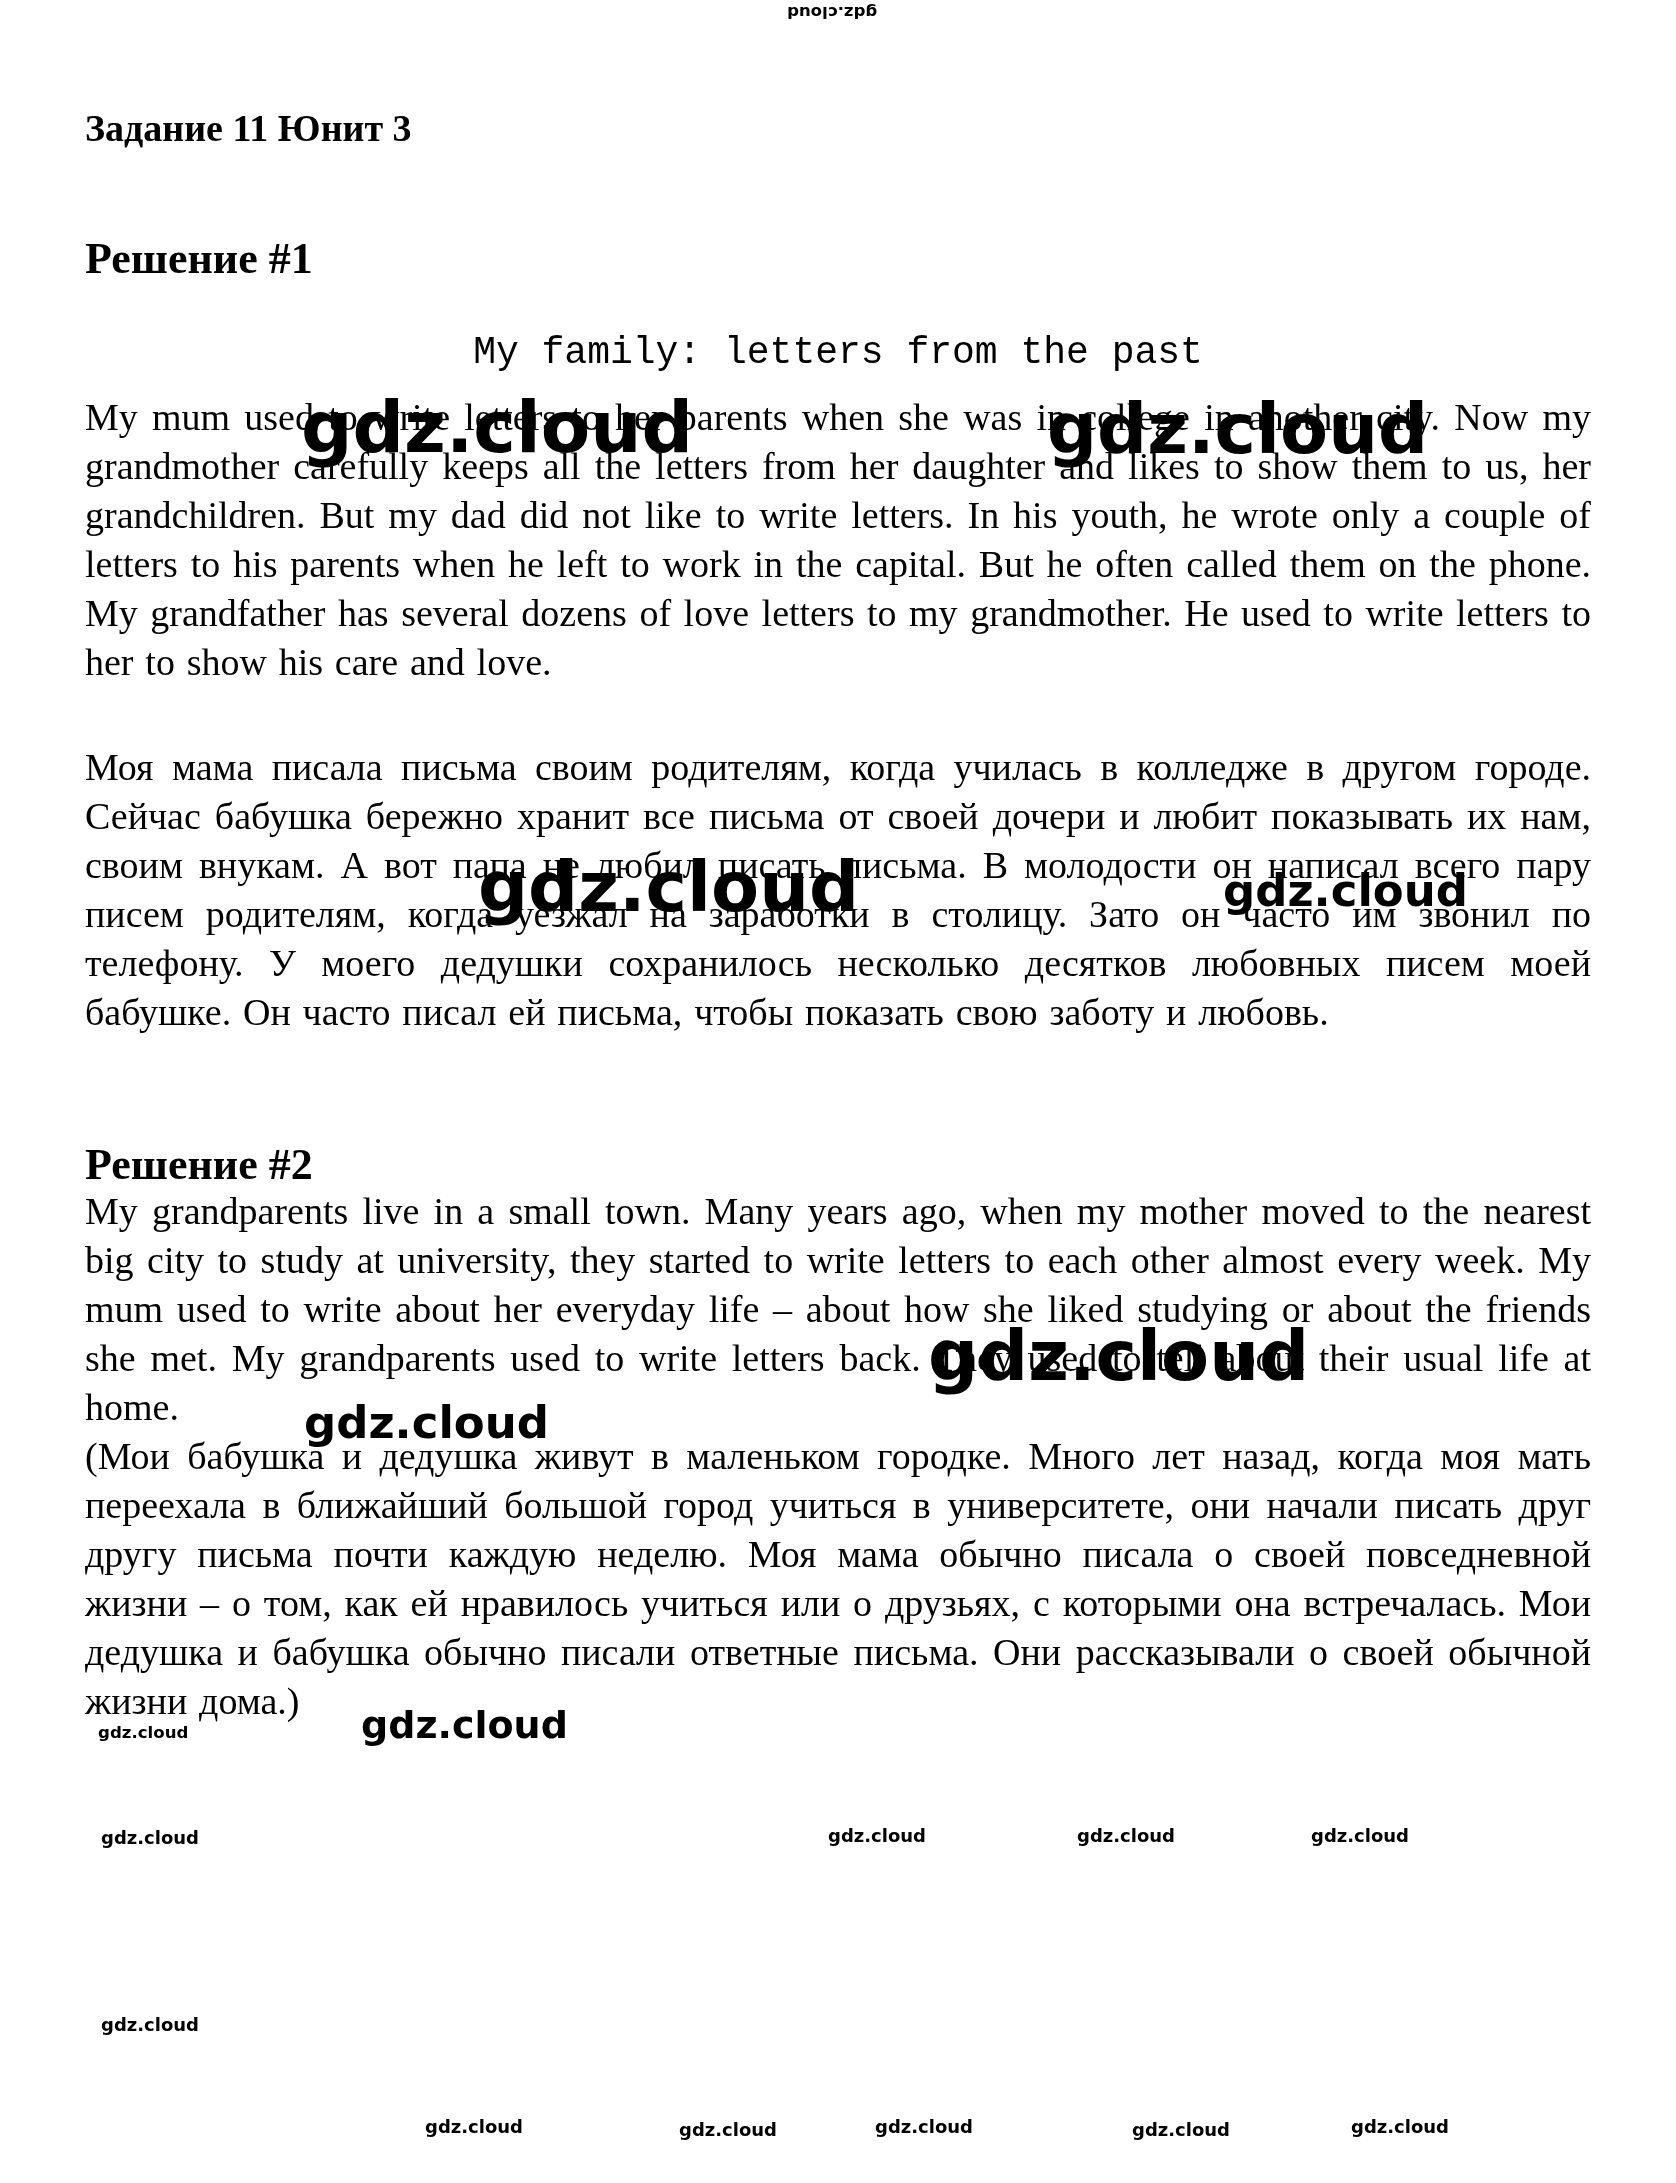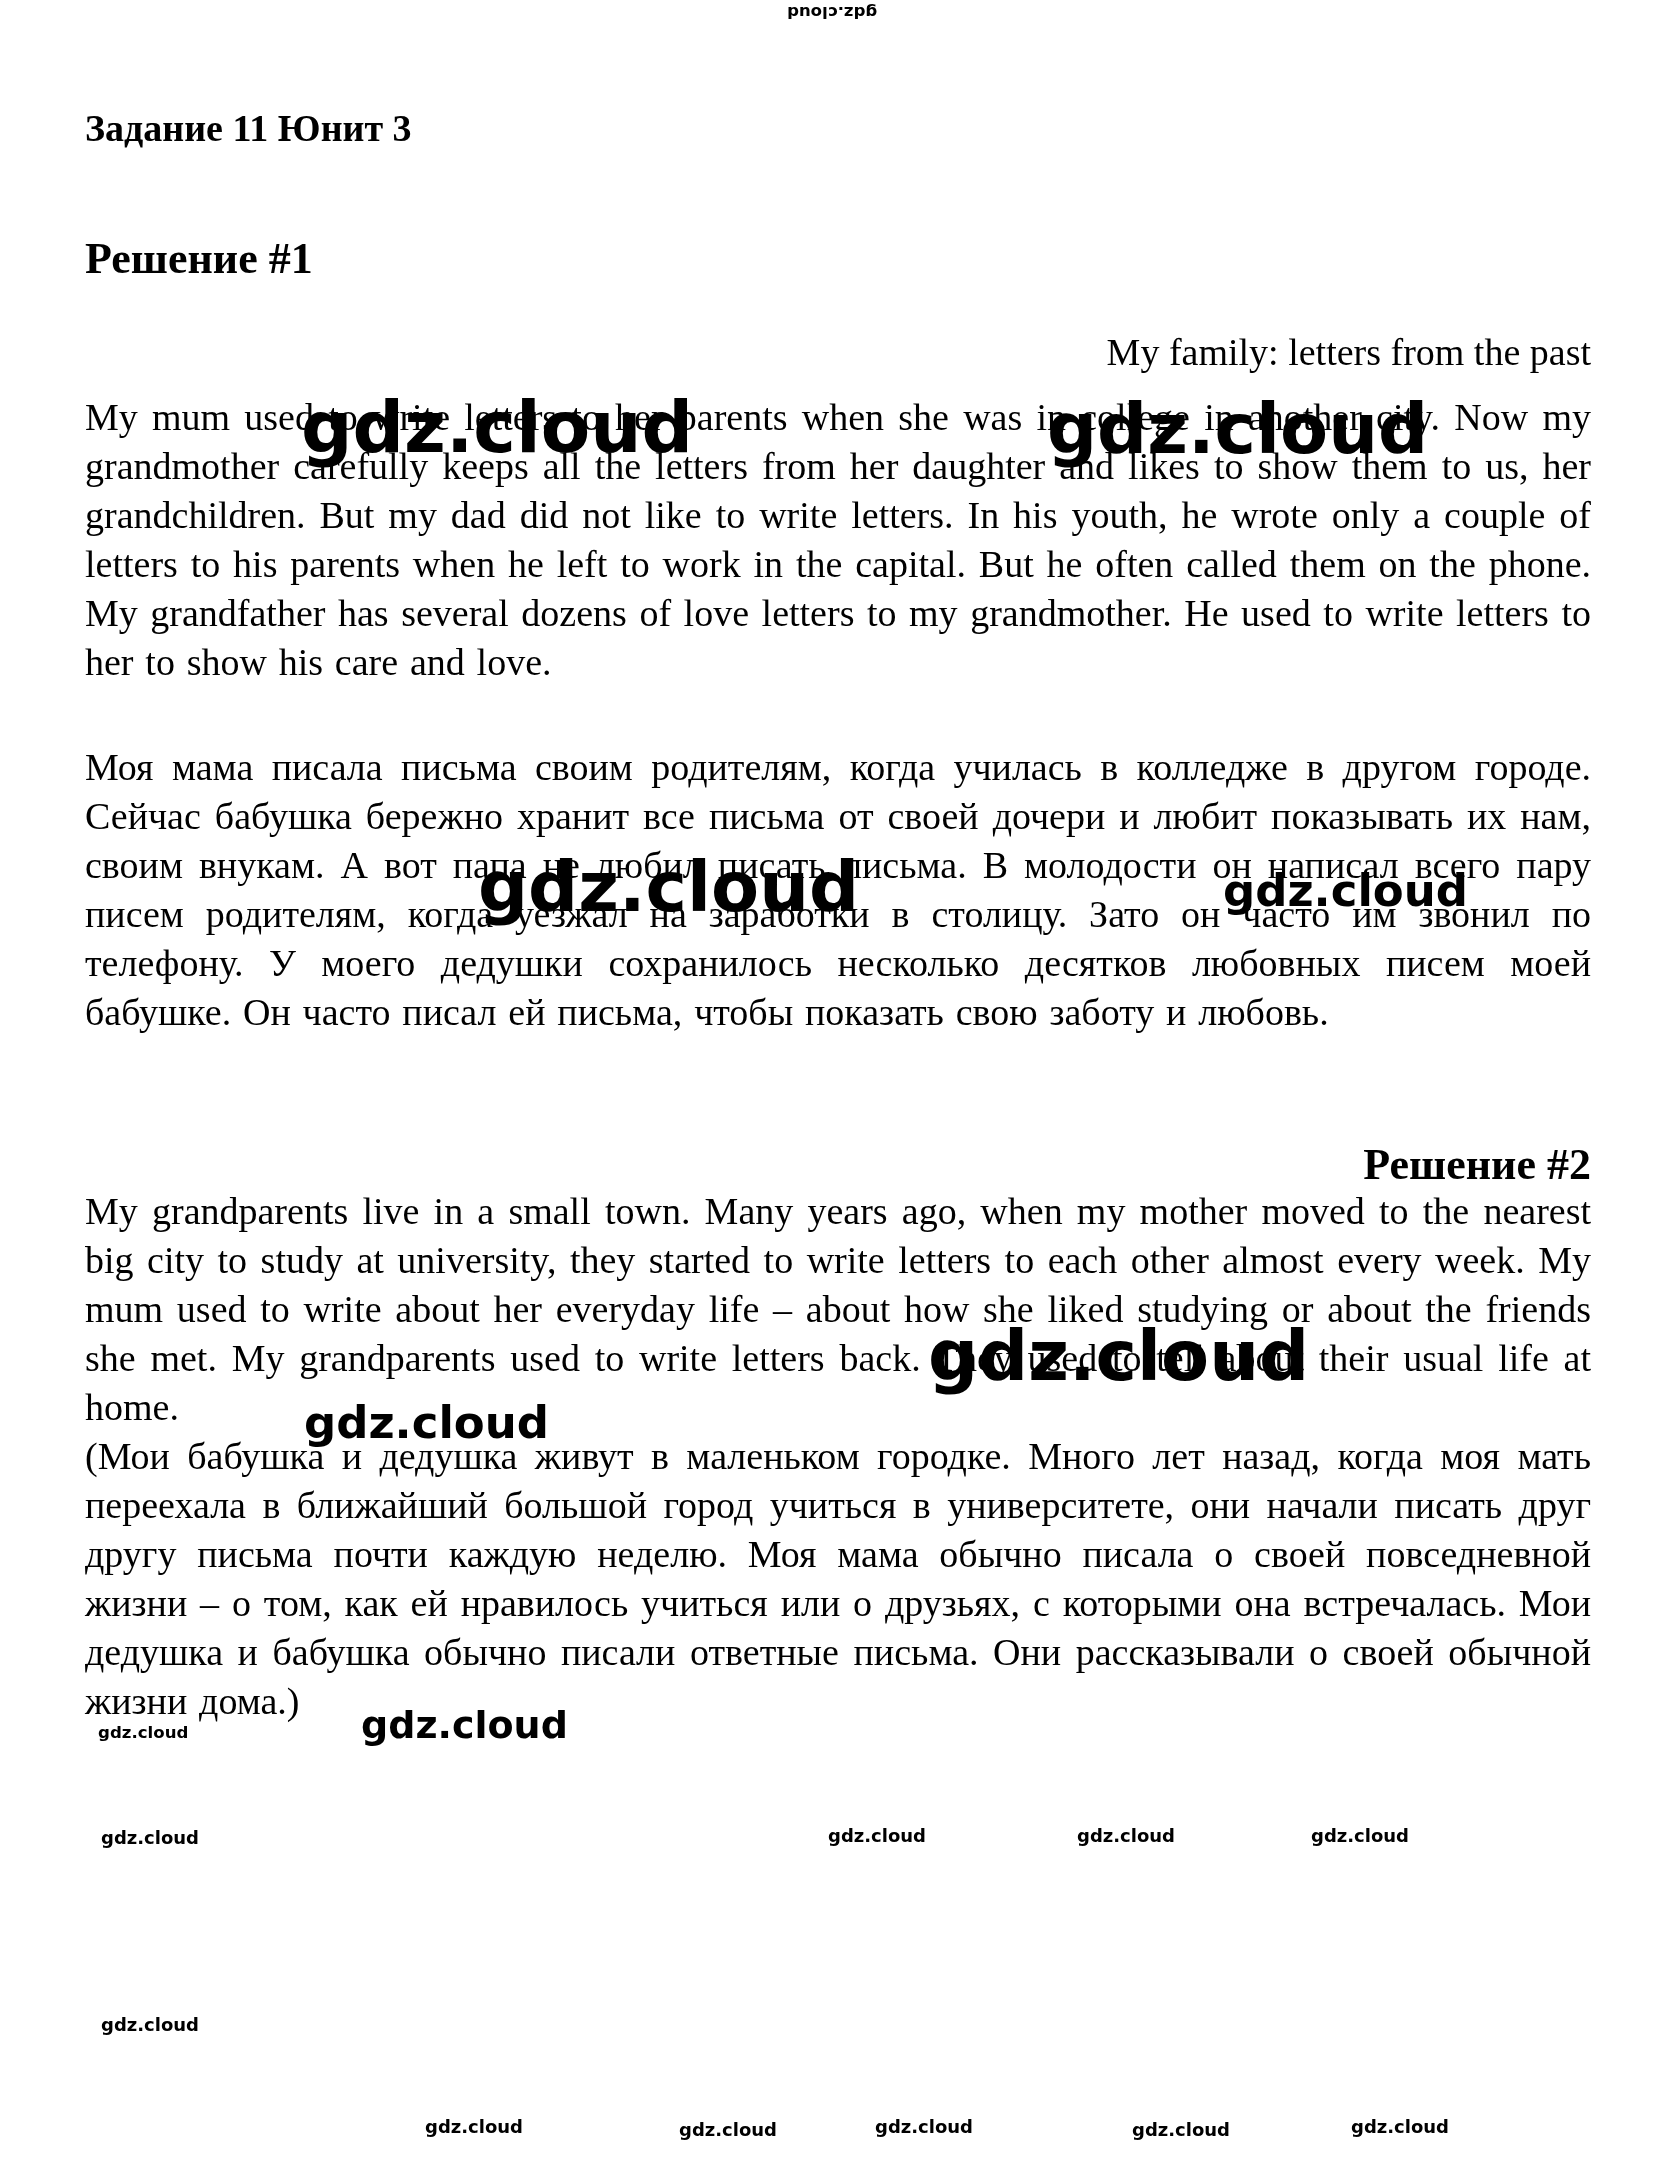--- a/index.html
+++ b/index.html
@@ -34,26 +34,27 @@
     text-align: justify;
     margin: 67px 0 0 0;
   }
   .sol-heading {
     font-size: 44px;
     font-weight: bold;
     line-height: 45px;
     margin: 0;
   }
   .sol-heading.first { margin-top: 85px; }
-  .sol-heading.second { margin-top: 105px; text-align: right; }
+  .sol-heading.second { margin-top: 105px; }
   .subtitle {
     font-size: 38px;
     line-height: 49px;
-    text-align: right;
+    text-align: center;
     margin: 47px 0 0 0;
+    font-family: Liberation Mono, monospace;
   }
   .para {
     font-size: 38px;
     line-height: 49px;
     text-align: justify;
     word-spacing: 2.3px;
     margin: 0;
   }
   .para.en1 { margin-top: 16px; }
   .para.ru1 { margin-top: 56px; }

